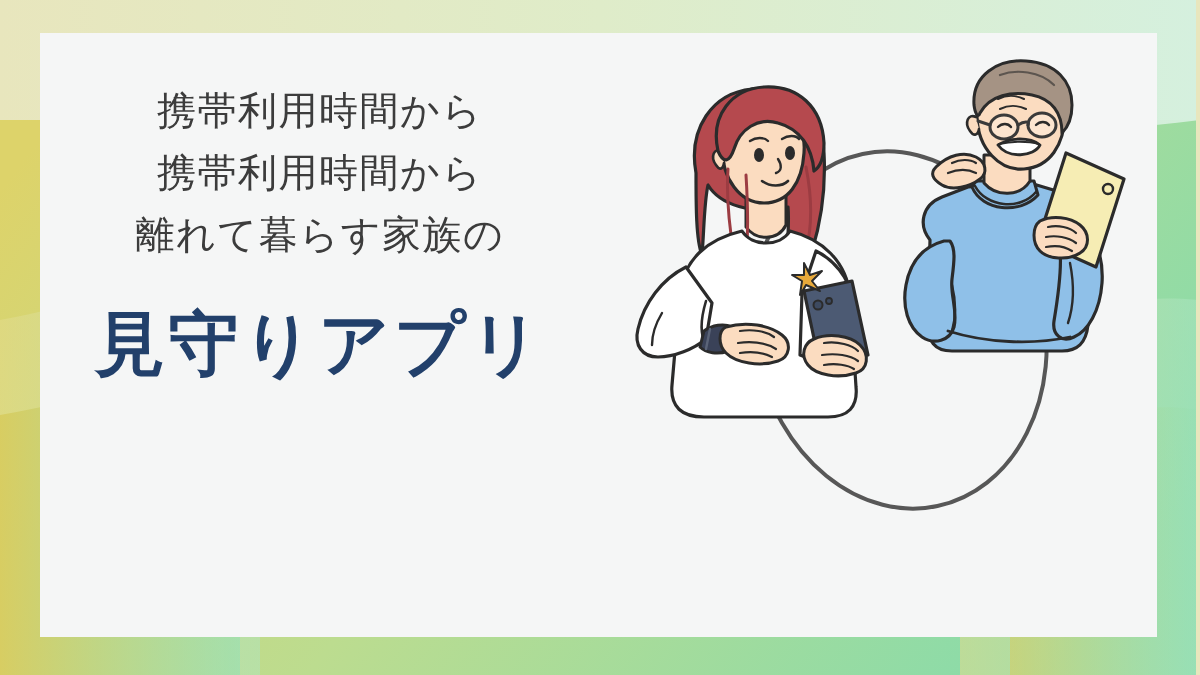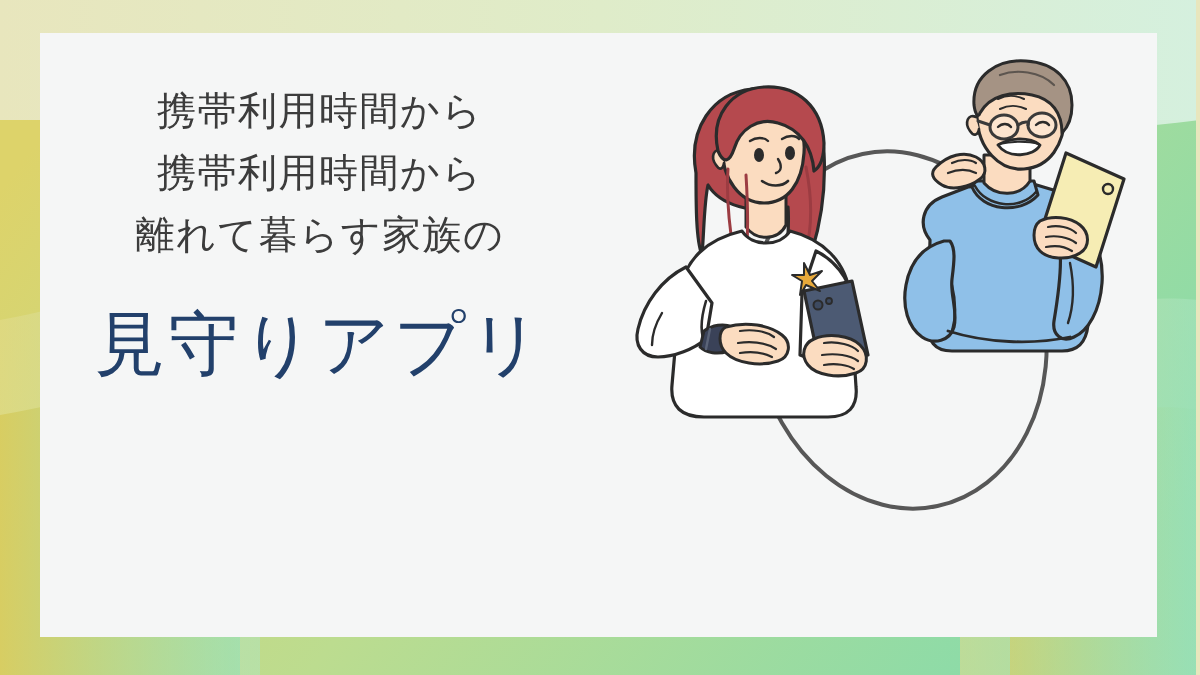--- a/index.html
+++ b/index.html
@@ -35,21 +35,21 @@
     letter-spacing:1.5px;
     font-weight:400;
     white-space:nowrap;
   }
   .title-block { margin-top:26px; }
   .title-line {
     color:#22406b;
     font-size:70px;
     line-height:104px;
     letter-spacing:4px;
-    font-weight:400;
+    font-weight:700;
     white-space:nowrap;
   }
 
   
   .illus {
     position:absolute;
     left:600px; top:55px;
     width:560px; height:580px;
   }
   .illus svg { display:block; width:100%; height:100%; }

